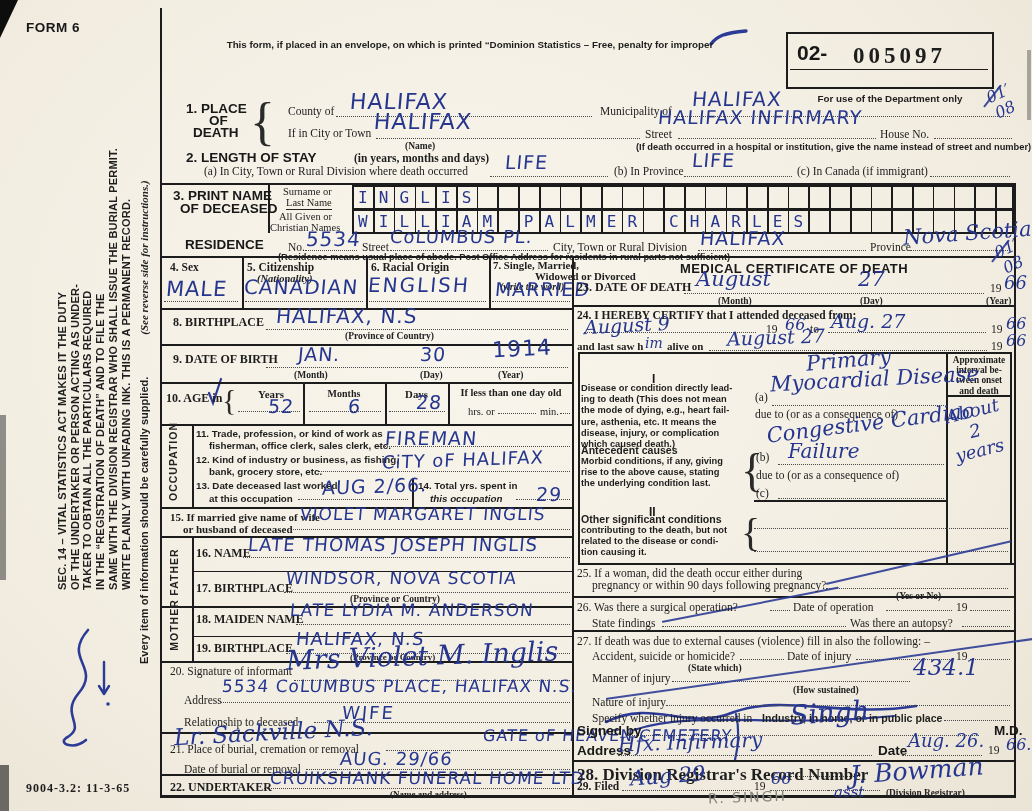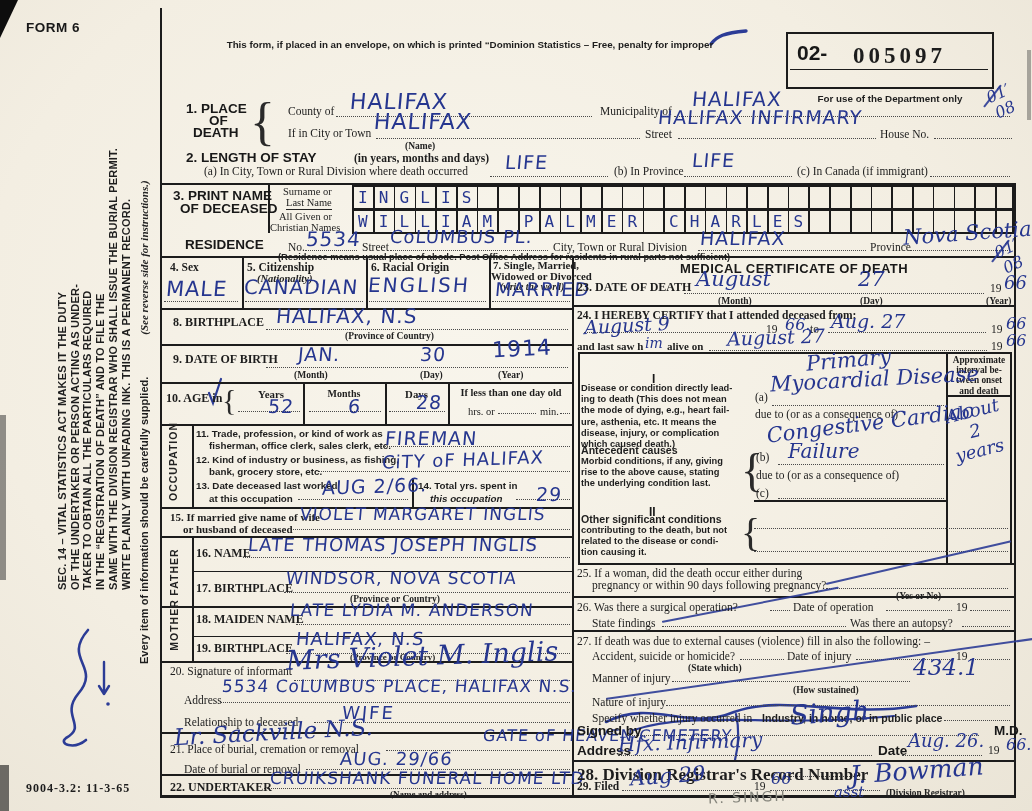--- a/index.html
+++ b/index.html
@@ -195,20 +195,21 @@
     <div class="t se" style="left: 288px; top: 105px;">County of</div>
     <div class="t se" style="left: 600px; top: 105px;">Municipality of</div>
     <div class="t hw" style="left: 350px; top: 89px; font-size: 22px;">HALIFAX</div>
     <div class="t hw" style="left: 692px; top: 87px; font-size: 20px;">HALIFAX</div>
     <div class="t se" style="left: 288px; top: 127px;">If in City or Town</div>
     <div class="t hw" style="left: 374px; top: 109px; font-size: 22px;">HALIFAX</div>
     <div class="t ses" style="left: 405px; top: 141px;">(Name)</div>
     <div class="t se" style="left: 645px; top: 128px;">Street</div>
     <div class="t hw" style="left: 658px; top: 106px; font-size: 19px;">HALIFAX INFIRMARY</div>
     <div class="t se" style="left: 880px; top: 128px;">House No.</div>
+    <div class="t sbs9" style="left: 636px; top: 142px;">(If death occurred in a hospital or institution, give the name instead of street and number)</div>
     <div class="t sb13" style="left: 186px; top: 150px;">2. LENGTH OF STAY</div>
     <div class="t seb" style="left: 354px; top: 152px;">(in years, months and days)</div>
     <div class="t se" style="left: 204px; top: 165px;">(a) In City, Town or Rural Division where death occurred</div>
     <div class="t hw" style="left: 505px; top: 151px; font-size: 19px;">LIFE</div>
     <div class="t se" style="left: 614px; top: 165px;">(b) In Province</div>
     <div class="t hw" style="left: 692px; top: 149px; font-size: 19px;">LIFE</div>
     <div class="t se" style="left: 797px; top: 165px;">(c) In Canada (if immigrant)</div>
     <div class="t sb13" style="left: 173px; top: 188px;">3. PRINT NAME</div>
     <div class="t sb13" style="left: 180px; top: 201px;">OF DECEASED</div>
     <div class="t se" style="left: 283px; top: 186px; font-size: 10.5px;">Surname or</div>
@@ -229,21 +230,21 @@
     <div class="t sbs9" style="left: 278px; top: 252px;">(Residence means usual place of abode. Post Office Address for residents in rural parts not sufficient)</div>
     <div class="t cur" style="left: 986px; top: 84px; font-size: 16px; transform: rotate(-25deg);">01′</div>
     <div class="t cur" style="left: 995px; top: 100px; font-size: 16px; transform: rotate(-25deg);">08</div>
     <div class="t cur" style="left: 994px; top: 239px; font-size: 16px; transform: rotate(-25deg);">01′</div>
     <div class="t cur" style="left: 1003px; top: 255px; font-size: 16px; transform: rotate(-25deg);">08</div>
     <div class="t seb" style="left: 170px; top: 261px;">4. Sex</div>
     <div class="t seb" style="left: 247px; top: 261px;">5. Citizenship</div>
     <div class="t sei" style="left: 257px; top: 273px;">(Nationality)</div>
     <div class="t seb" style="left: 371px; top: 261px;">6. Racial Origin</div>
     <div class="t seb" style="left: 493px; top: 259px; font-size: 10.8px;">7. Single, Married,</div>
-    <div class="t seb" style="left: 491px; top: 270px; font-size: 10.8px;">Widowed or Divorced</div>
+    <div class="t seb" style="left: 491px; top: 270px; font-size: 10.8px; padding-left: 44px;">Widowed or Divorced</div>
     <div class="t sei" style="left: 500px; top: 281px; font-size: 9.8px;">(write the word)</div>
     <div class="t hw" style="left: 166px; top: 277px; font-size: 21px;">MALE</div>
     <div class="t hw" style="left: 244px; top: 275px; font-size: 20px;">CANADIAN</div>
     <div class="t hw" style="left: 368px; top: 273px; font-size: 20px; letter-spacing: 2px;">ENGLISH</div>
     <div class="t hw" style="left: 495px; top: 278px; font-size: 19px;">MARRIED</div>
     <div class="t seb" style="left: 173px; top: 315px; font-size: 12px;">8. BIRTHPLACE</div>
     <div class="t hw" style="left: 276px; top: 304px; font-size: 20px;">HALIFAX, N.S</div>
     <div class="t ses" style="left: 345px; top: 331px;">(Province of Country)</div>
     <div class="t seb" style="left: 173px; top: 352px; font-size: 12px;">9. DATE OF BIRTH</div>
     <div class="t hw" style="left: 298px; top: 343px; font-size: 19px;">JAN.</div>

